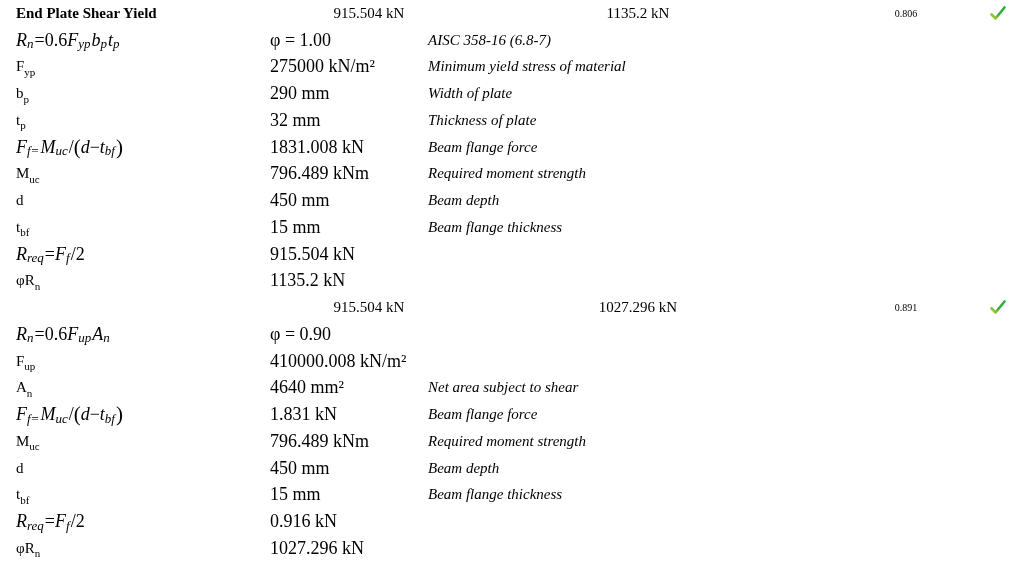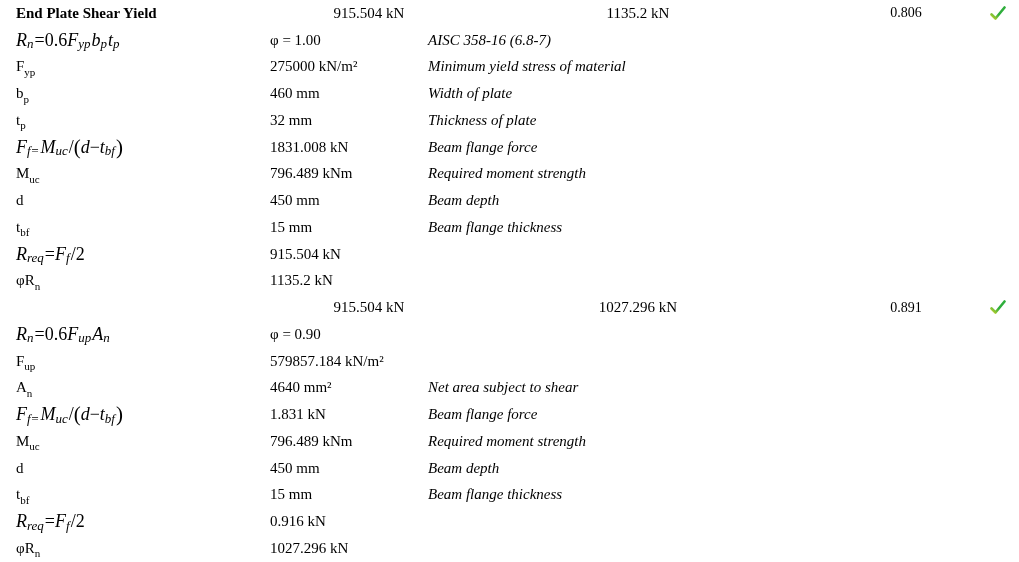--- a/index.html
+++ b/index.html
@@ -9,25 +9,25 @@
     font-family:"Liberation Serif","DejaVu Serif",serif;
   }
   .sheet{position:relative;width:1019px;height:562px;padding-left:8px;}
   .row{position:relative;height:26.76px;}
   .cell{
     position:absolute;top:0;bottom:0;
     display:flex;align-items:center;white-space:nowrap;
   }
   .label{left:8px;font-size:15px;}
   .title{left:8px;font-size:15px;font-weight:bold;}
-  .value{left:262px;font-size:15px;}
+  .value{left:262px;font-size:18px;}
   .desc{left:420px;font-size:15px;font-style:italic;text-align:center;}
   .demand{left:281px;width:160px;justify-content:center;font-size:15px;}
   .capacity{left:505px;width:250px;justify-content:center;font-size:15px;}
-  .ratio{left:823px;width:150px;justify-content:center;font-size:14px;}
+  .ratio{left:823px;width:150px;justify-content:center;font-size:10px;}
   .check{left:982px;}
   .math{font-size:18px;}
   .seg-n{font-style:normal;}
   .seg-i{font-style:italic;}
   .seg-sub{font-size:11px;position:relative;top:5px;font-style:normal;}
   .seg-isub{font-size:13px;position:relative;top:4px;font-style:italic;padding-right:1px;}
   .seg-par{font-size:21px;font-style:normal;}
   .check-svg{display:block;}
 </style>
 </head>
@@ -77,21 +77,21 @@
             <span class="seg-sub">yp</span>
           </div>
           <div class="cell value">275000 kN/m²</div>
           <div class="cell desc">Minimum yield stress of material</div>
         </div>
         <div class="row">
           <div class="cell label">
             <span class="seg-n">b</span>
             <span class="seg-sub">p</span>
           </div>
-          <div class="cell value">460 mm</div>
+          <div class="cell value">290 mm</div>
           <div class="cell desc">Width of plate</div>
         </div>
         <div class="row">
           <div class="cell label">
             <span class="seg-n">t</span>
             <span class="seg-sub">p</span>
           </div>
           <div class="cell value">32 mm</div>
           <div class="cell desc">Thickness of plate</div>
         </div>
@@ -188,21 +188,21 @@
             <span class="seg-i">A</span>
             <span class="seg-isub">n</span>
           </div>
           <div class="cell value">φ = 0.90</div>
         </div>
         <div class="row">
           <div class="cell label">
             <span class="seg-n">F</span>
             <span class="seg-sub">up</span>
           </div>
-          <div class="cell value">579857.184 kN/m²</div>
+          <div class="cell value">410000.008 kN/m²</div>
         </div>
         <div class="row">
           <div class="cell label">
             <span class="seg-n">A</span>
             <span class="seg-sub">n</span>
           </div>
           <div class="cell value">4640 mm²</div>
           <div class="cell desc">Net area subject to shear</div>
         </div>
         <div class="row">

